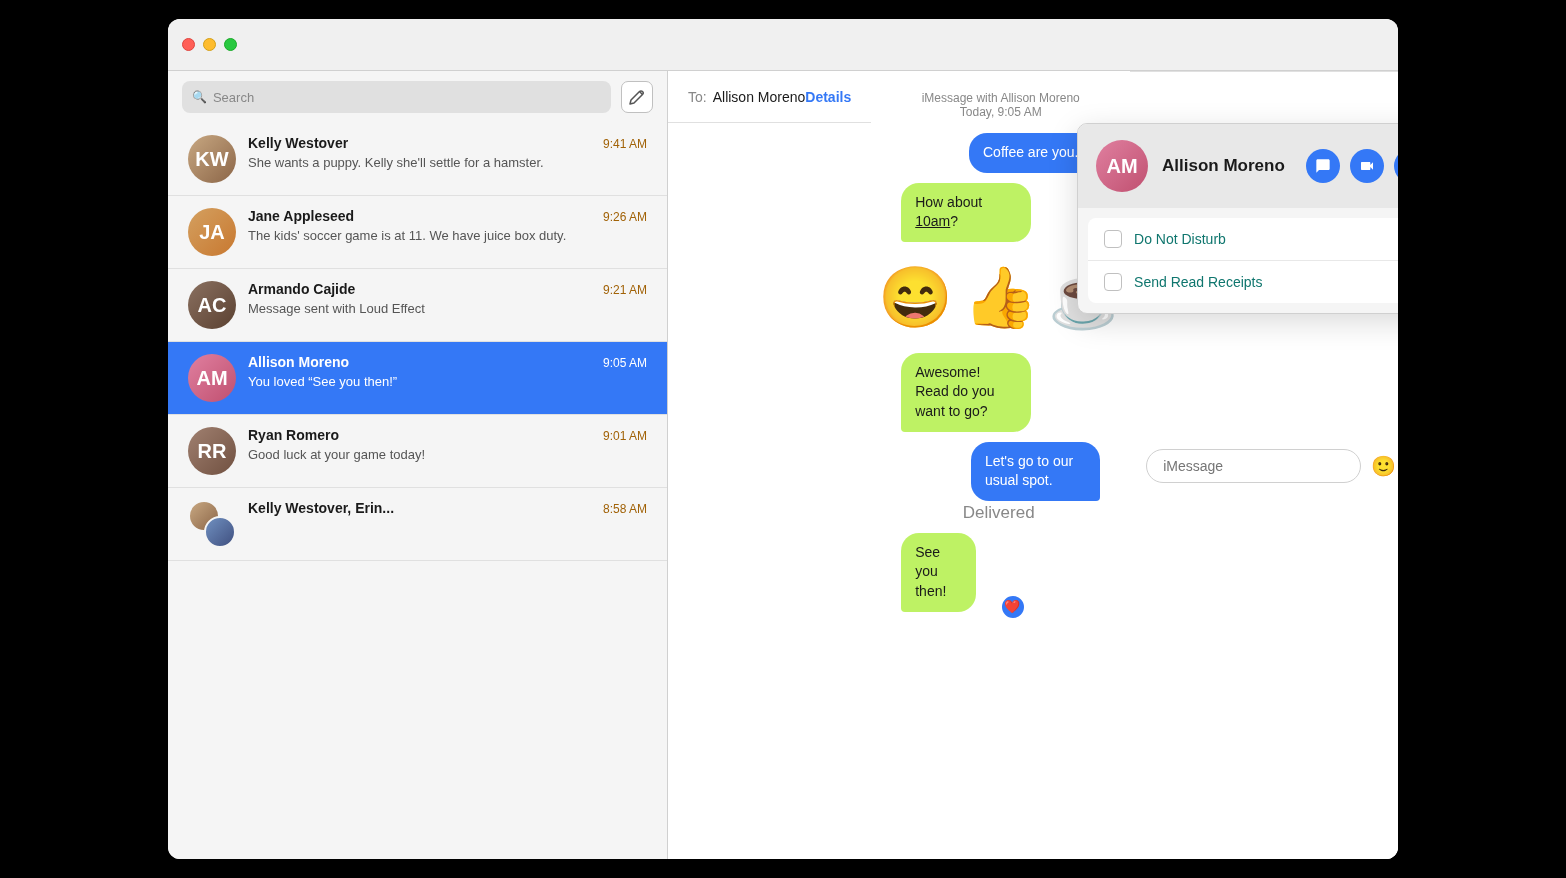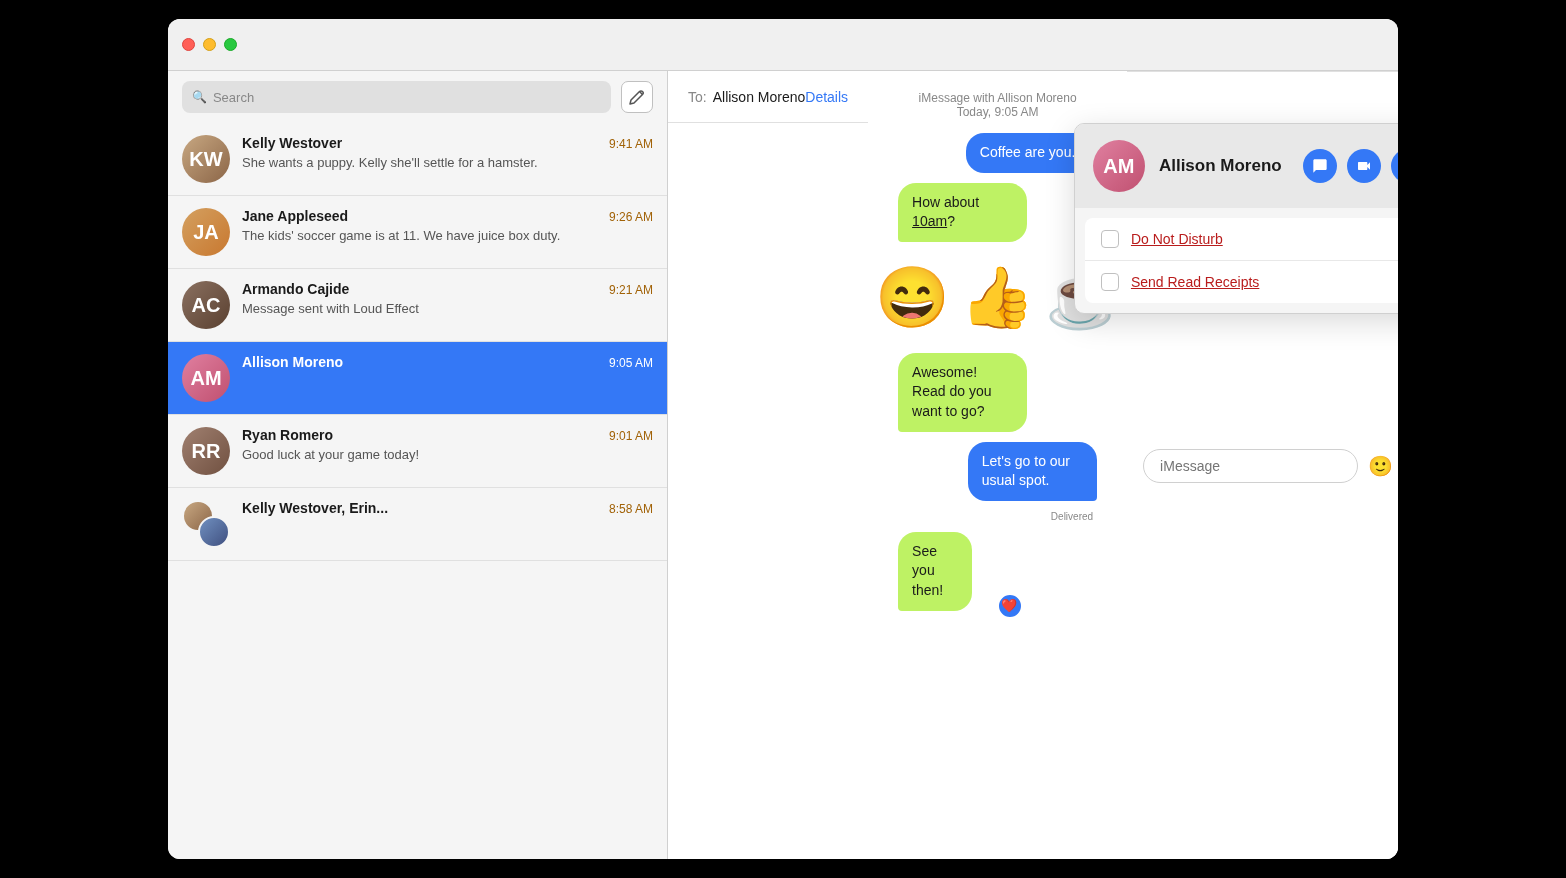--- a/index.html
+++ b/index.html
@@ -97,21 +97,21 @@
       color: #555;
       font-size: 14px;
     }
     .conversation-list {
       flex: 1;
       overflow-y: auto;
     }
     .conv-item {
       display: flex;
       align-items: flex-start;
-      padding: 12px 14px;
+      padding: 12px 20px;
       cursor: pointer;
       border-bottom: 1px solid #e0e0e0;
       position: relative;
     }
     .conv-item.active {
       background: #3478f6;
     }
     .conv-item.active .conv-name,
     .conv-item.active .conv-time,
     .conv-item.active .conv-preview {
@@ -193,21 +193,21 @@
       font-size: 14px;
     }
     .chat-to-name {
       font-size: 14px;
       font-weight: 500;
       color: #1a1a1a;
     }
     .chat-details-btn {
       color: #3478f6;
       font-size: 14px;
-      font-weight: 400;
+      font-weight: 700;
       cursor: pointer;
     }
     .chat-messages {
       flex: 1;
       overflow-y: auto;
       padding: 20px 30px;
       display: flex;
       flex-direction: column;
       gap: 10px;
     }
@@ -238,24 +238,24 @@
       color: #fff;
       border-bottom-right-radius: 18px;
       max-width: 200px;
     }
     .bubble.gray {
       background: #bef264;
       color: #1a1a1a;
       border-bottom-left-radius: 4px;
     }
     .delivered-label {
-      font-size: 10px;
+      font-size: 17px;
       color: #888;
-      text-align: right;
-      margin-top: 10px;
+      text-align: center;
+      margin-top: 2px;
       padding-right: 4px;
     }
     .emoji-row {
       display: flex;
       justify-content: center;
       gap: 10px;
       font-size: 60px;
       margin: 10px 0;
     }
     .see-you-row {
@@ -368,22 +368,21 @@
     .checkbox {
       width: 18px;
       height: 18px;
       border: 1.5px solid #c0c0c0;
       border-radius: 4px;
       background: #fff;
       flex-shrink: 0;
     }
     .option-label {
       font-size: 14px;
-      color: #b91c1c;
-      text-decoration: underline;
+      color: #0f766e;
     }
     
     .imessage-label {
       text-align: center;
       font-size: 12px;
       color: #888;
       margin-bottom: 4px;
     }
     
     .group-avatar {
@@ -480,20 +479,21 @@
           </div>
         </div>
 
         <div class="conv-item active">
           <div class="avatar av-allison">AM</div>
           <div class="conv-body">
             <div class="conv-header-row">
               <span class="conv-name">Allison Moreno</span>
               <span class="conv-time">9:05 AM</span>
             </div>
+            <div class="conv-preview">You loved “See you then!”</div>
           </div>
         </div>
 
         <div class="conv-item">
           <div class="avatar av-ryan">RR</div>
           <div class="conv-body">
             <div class="conv-header-row">
               <span class="conv-name">Ryan Romero</span>
               <span class="conv-time">9:01 AM</span>
             </div>

